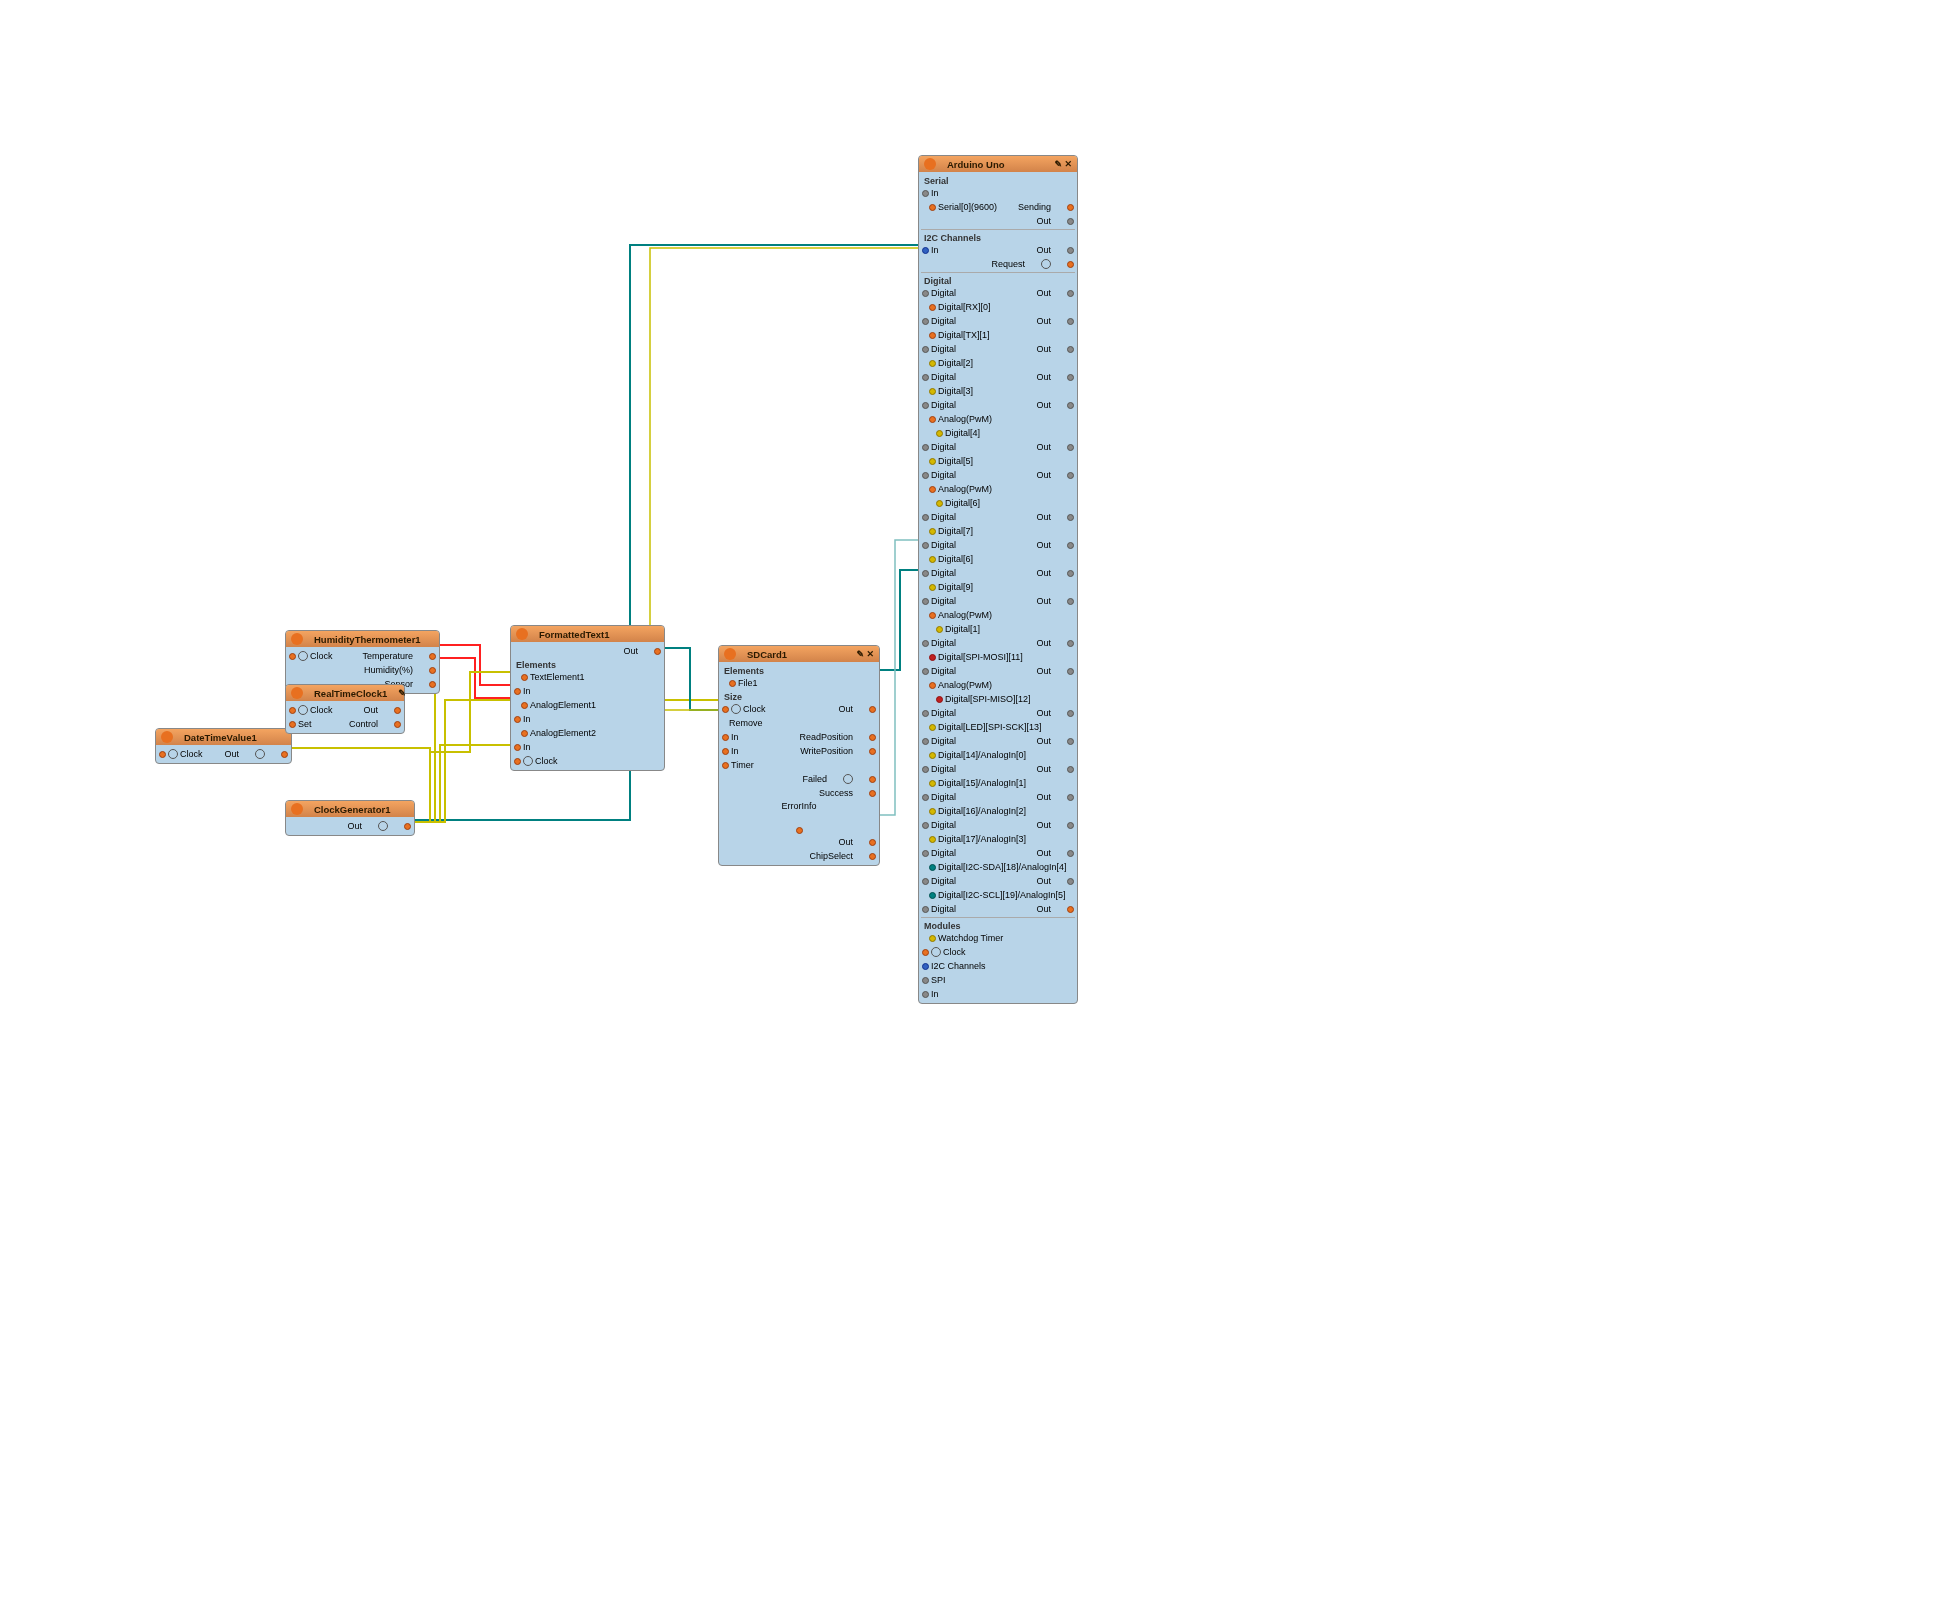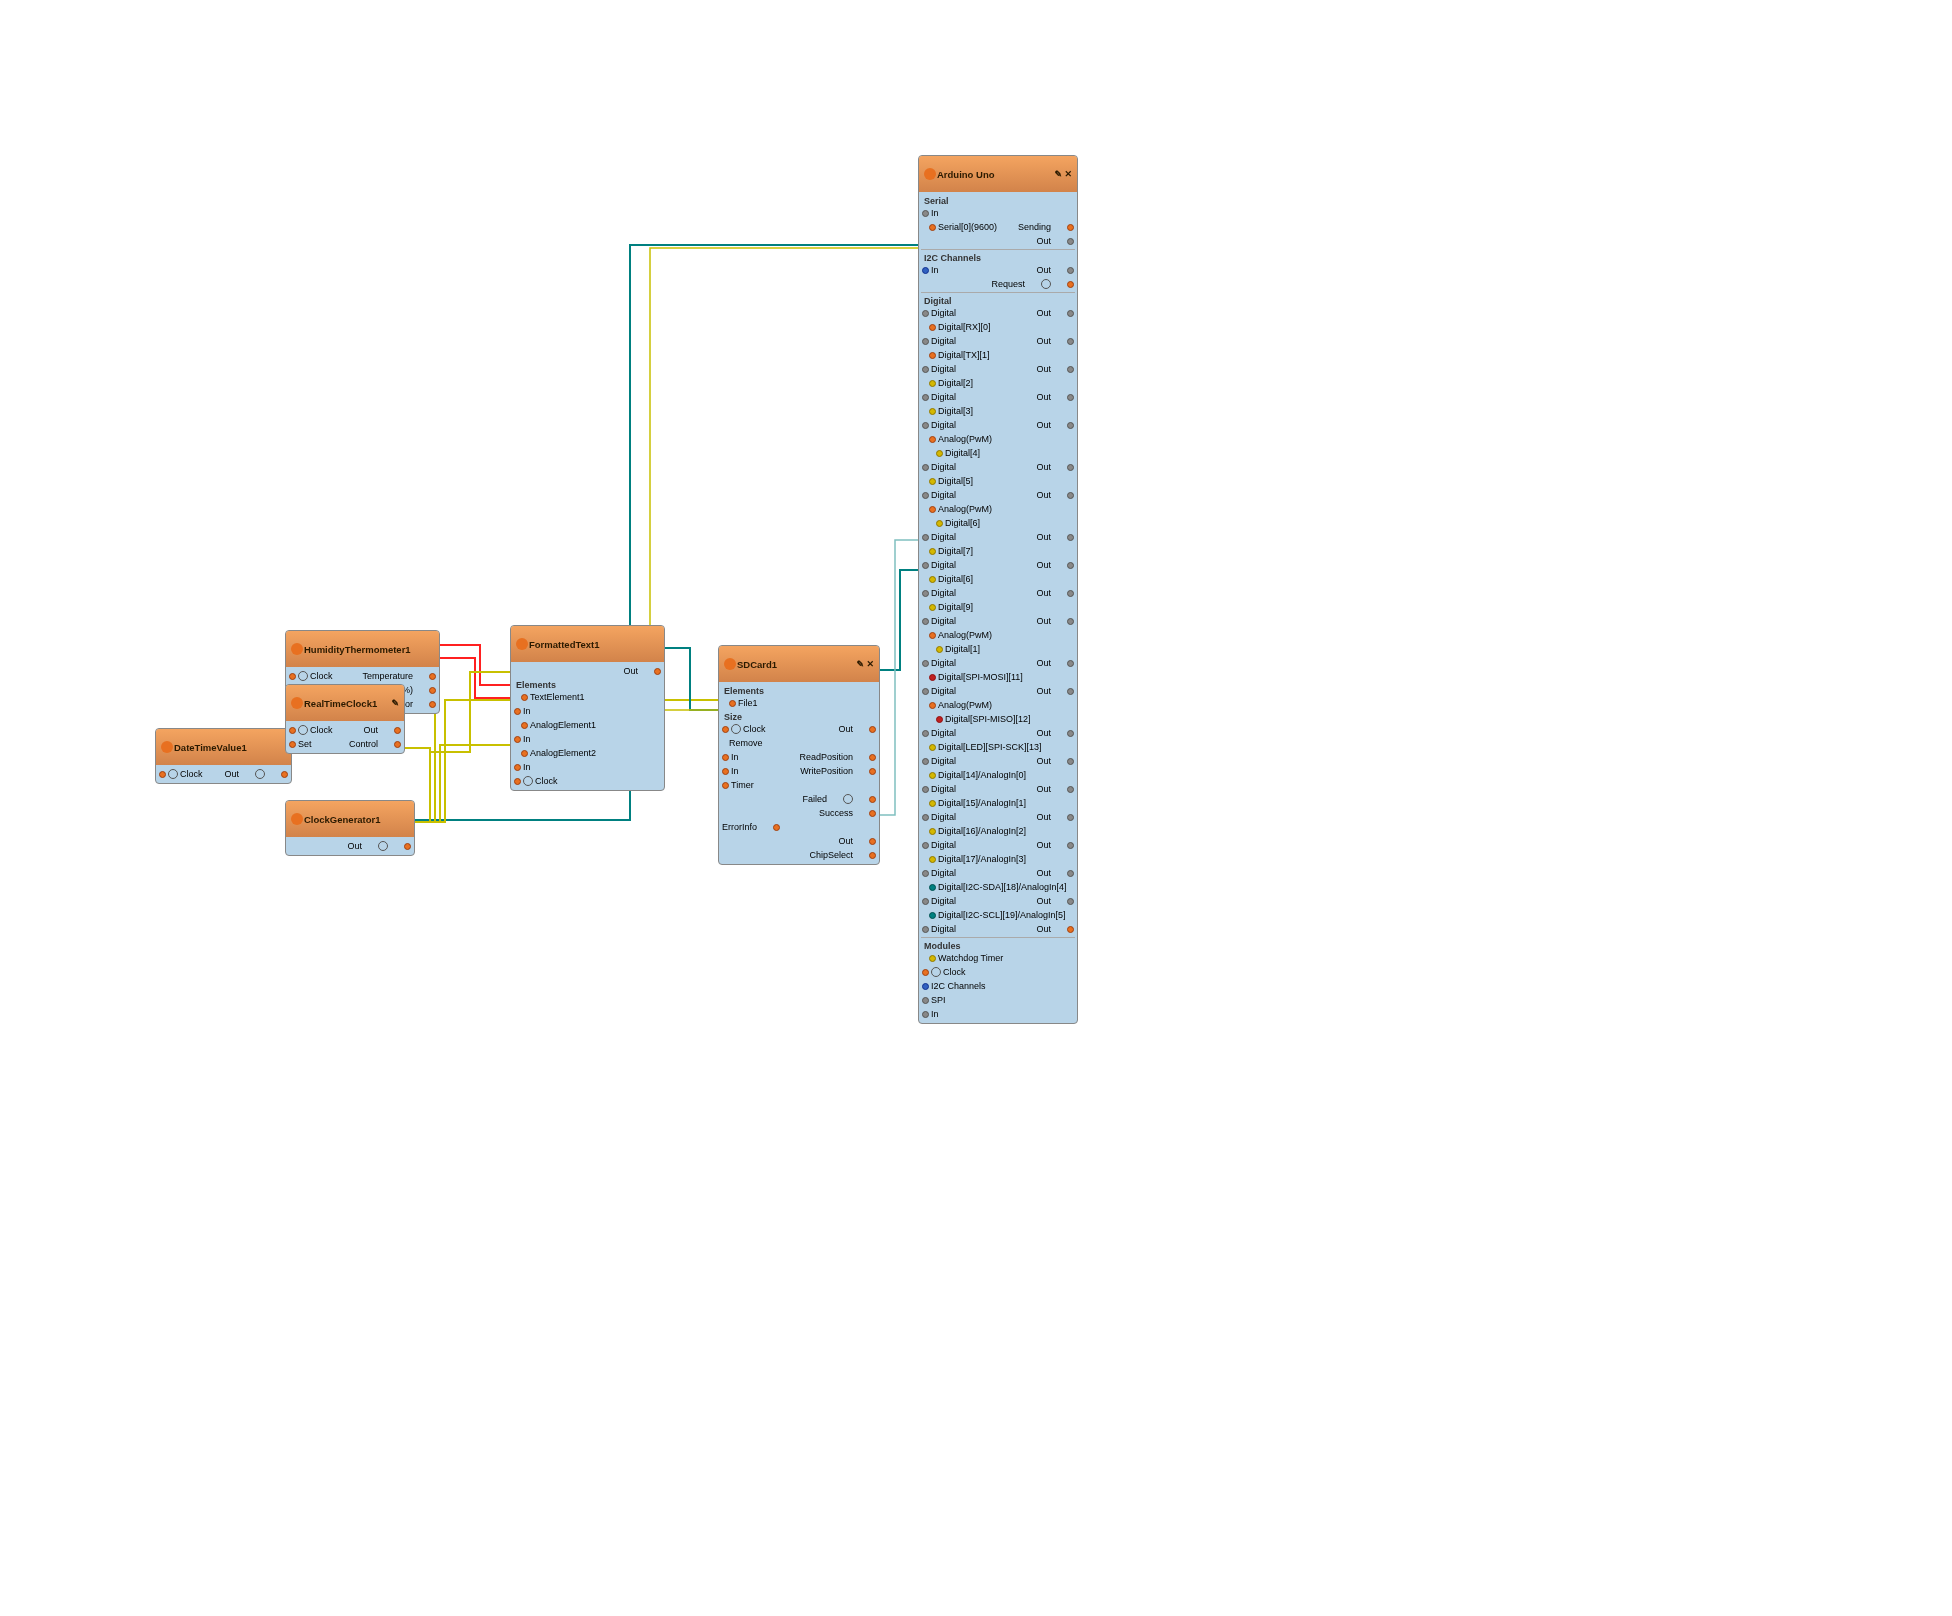--- a/index.html
+++ b/index.html
@@ -18,27 +18,27 @@
       position: absolute;
       border: 1.5px solid #888;
       border-radius: 4px;
       background: #b8d4e8;
       min-width: 80px;
     }
 
     .node-header {
       background: linear-gradient(to bottom, #f4a460, #d2834a);
       border-radius: 3px 3px 0 0;
-      padding: 12px 5px;
+      padding: 2px 5px;
       font-size: 9.5px;
       font-weight: bold;
       color: #2b1a00;
       display: flex;
       align-items: center;
-      gap: 1px;
+      gap: 11px;
       white-space: nowrap;
     }
 
     .node-header .icon {
       width: 12px; height: 12px;
       border-radius: 50%;
       display: inline-block;
       flex-shrink: 0;
     }
     .icon-orange { background: #e87020; }
@@ -373,21 +373,21 @@
         <span class="port-dot port-dot-orange"></span>
       </div>
     </div>
     <div class="port-row">
       <div class="port-right" style="justify-content:flex-end; width:100%;">
         <span>Success</span>
         <span class="port-dot port-dot-orange"></span>
       </div>
     </div>
     <div class="port-row">
-      <div class="port-right" style="width:100%;">
+      <div class="port-right" style="justify-content:flex-end; width:100%;flex-direction:column;">
         <span>ErrorInfo</span>
         <span class="port-dot port-dot-orange"></span>
       </div>
     </div>
     <div class="port-row">
       <div class="port-right" style="justify-content:flex-end; width:100%;">
         <span>Out</span>
         <span class="port-dot port-dot-orange"></span>
       </div>
     </div>

